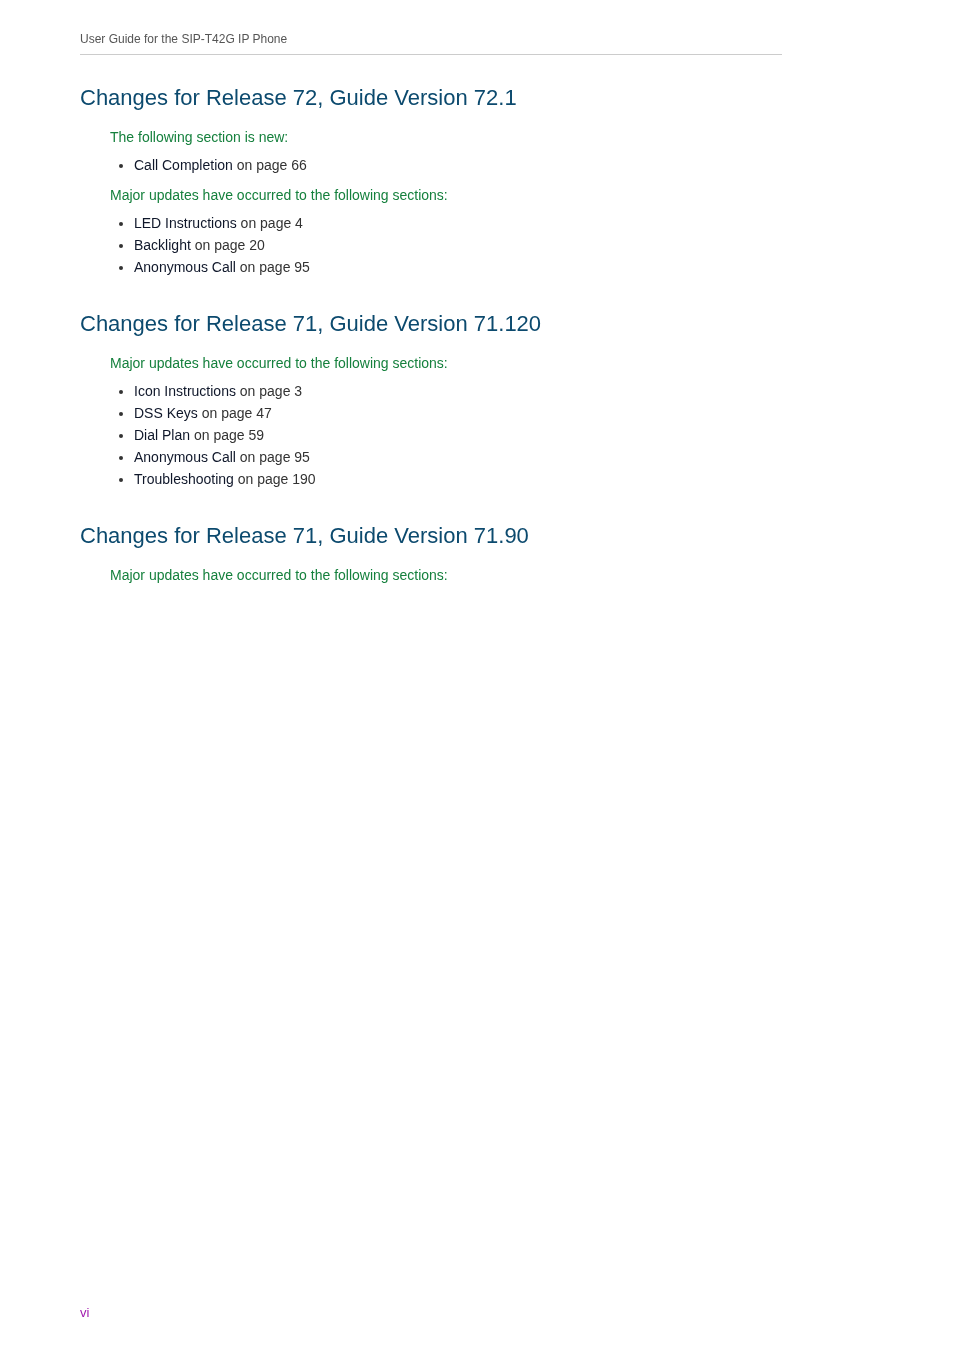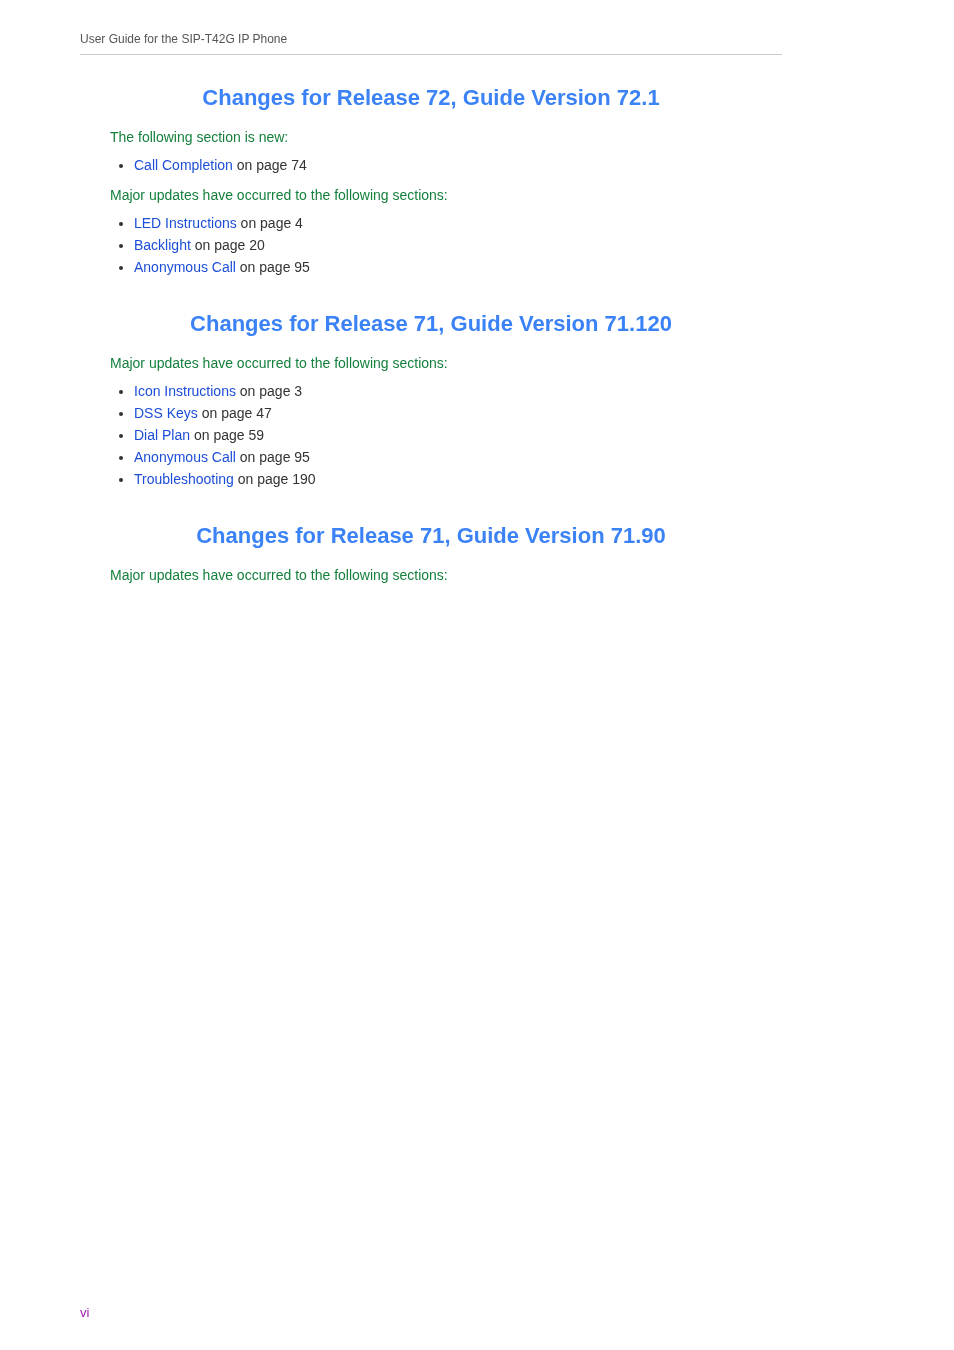--- a/index.html
+++ b/index.html
@@ -37,24 +37,23 @@
       font-size: 12px;
       color: #555555;
     }
 
     .section {
       margin-bottom: 36px;
     }
 
     .section-title {
       font-size: 22px;
-      font-weight: bold;
-      color: #3b82f6;
+      font-weight: normal;
+      color: #0c4a6e;
       margin-bottom: 18px;
-      text-align: center;
     }
 
     .section-body {
       padding-left: 30px;
     }
 
     .intro-text {
       font-size: 14px;
       color: #15803d;
       margin-bottom: 12px;
@@ -67,21 +66,21 @@
     }
 
     .bullet-list li {
       margin-bottom: 6px;
       font-size: 14px;
       color: #333333;
     }
 
     .bullet-list li a,
     .link {
-      color: #1d4ed8;
+      color: #0f172a;
       text-decoration: none;
     }
 
     .footer-page {
       position: absolute;
       bottom: 30px;
       left: 80px;
       font-size: 13px;
       color: #a21caf;
     }
@@ -94,21 +93,21 @@
   <div class="header-bar">
     <span class="header-text">User Guide for the SIP-T42G IP Phone</span>
   </div>
 
   <div class="section">
     <div class="section-title">Changes for Release 72, Guide Version 72.1</div>
     <div class="section-body">
       <p class="intro-text">The following section is new:</p>
       <ul class="bullet-list">
         <li>
-          <a href="#" class="link">Call Completion</a><span> on page </span><span>74</span>
+          <a href="#" class="link">Call Completion</a><span> on page </span><span>66</span>
         </li>
       </ul>
       <p class="intro-text">Major updates have occurred to the following sections:</p>
       <ul class="bullet-list">
         <li>
           <a href="#" class="link">LED Instructions</a><span> on page </span><span>4</span>
         </li>
         <li>
           <a href="#" class="link">Backlight</a><span> on page </span><span>20</span>
         </li>

